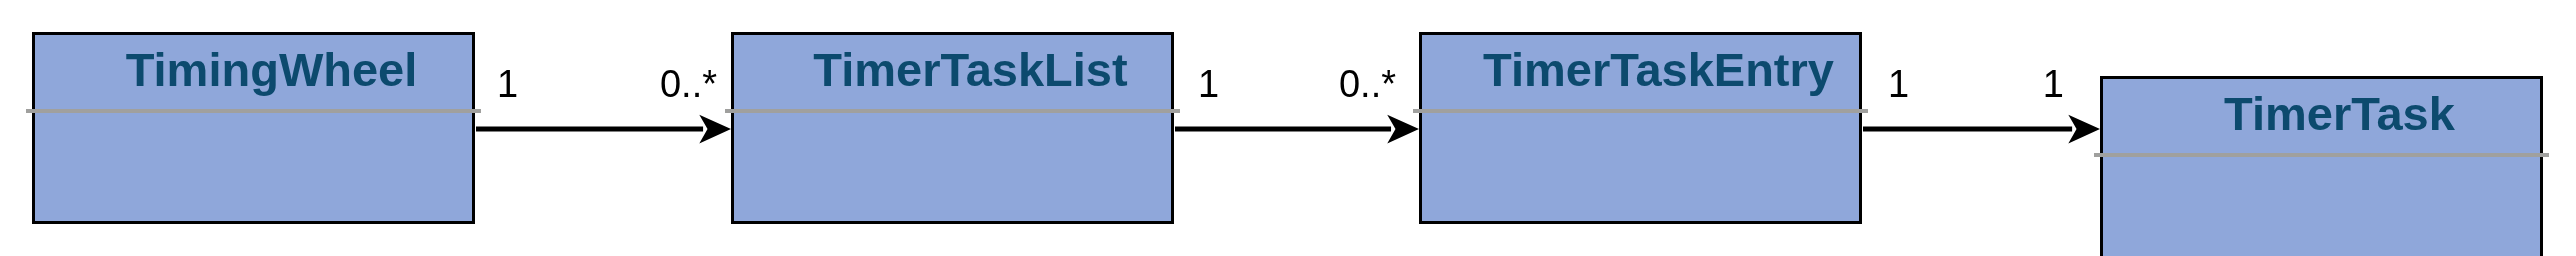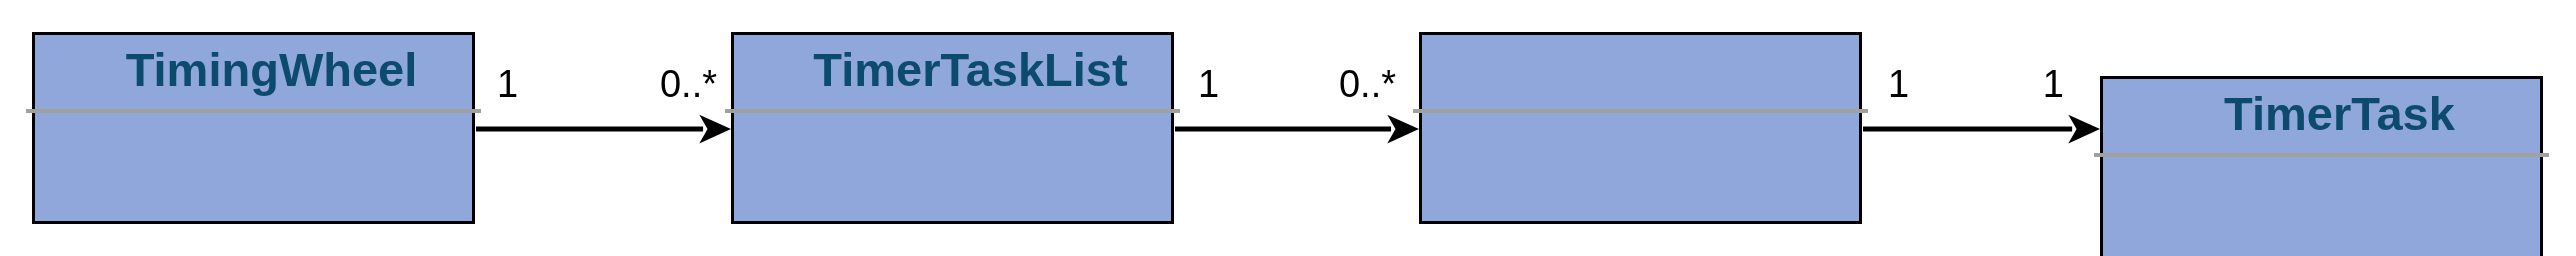--- a/index.html
+++ b/index.html
@@ -87,20 +87,21 @@
     <div class="class-body"></div>
   </div>
 
   <div class="class-box box2">
     <div class="class-title">TimerTaskList</div>
     <div class="class-divider"></div>
     <div class="class-body"></div>
   </div>
 
   <div class="class-box box3">
+    <div class="class-title">TimerTaskEntry</div>
     <div class="class-divider"></div>
     <div class="class-body"></div>
   </div>
 
   <div class="class-box box4">
     <div class="class-title">TimerTask</div>
     <div class="class-divider"></div>
     <div class="class-body"></div>
   </div>
 

